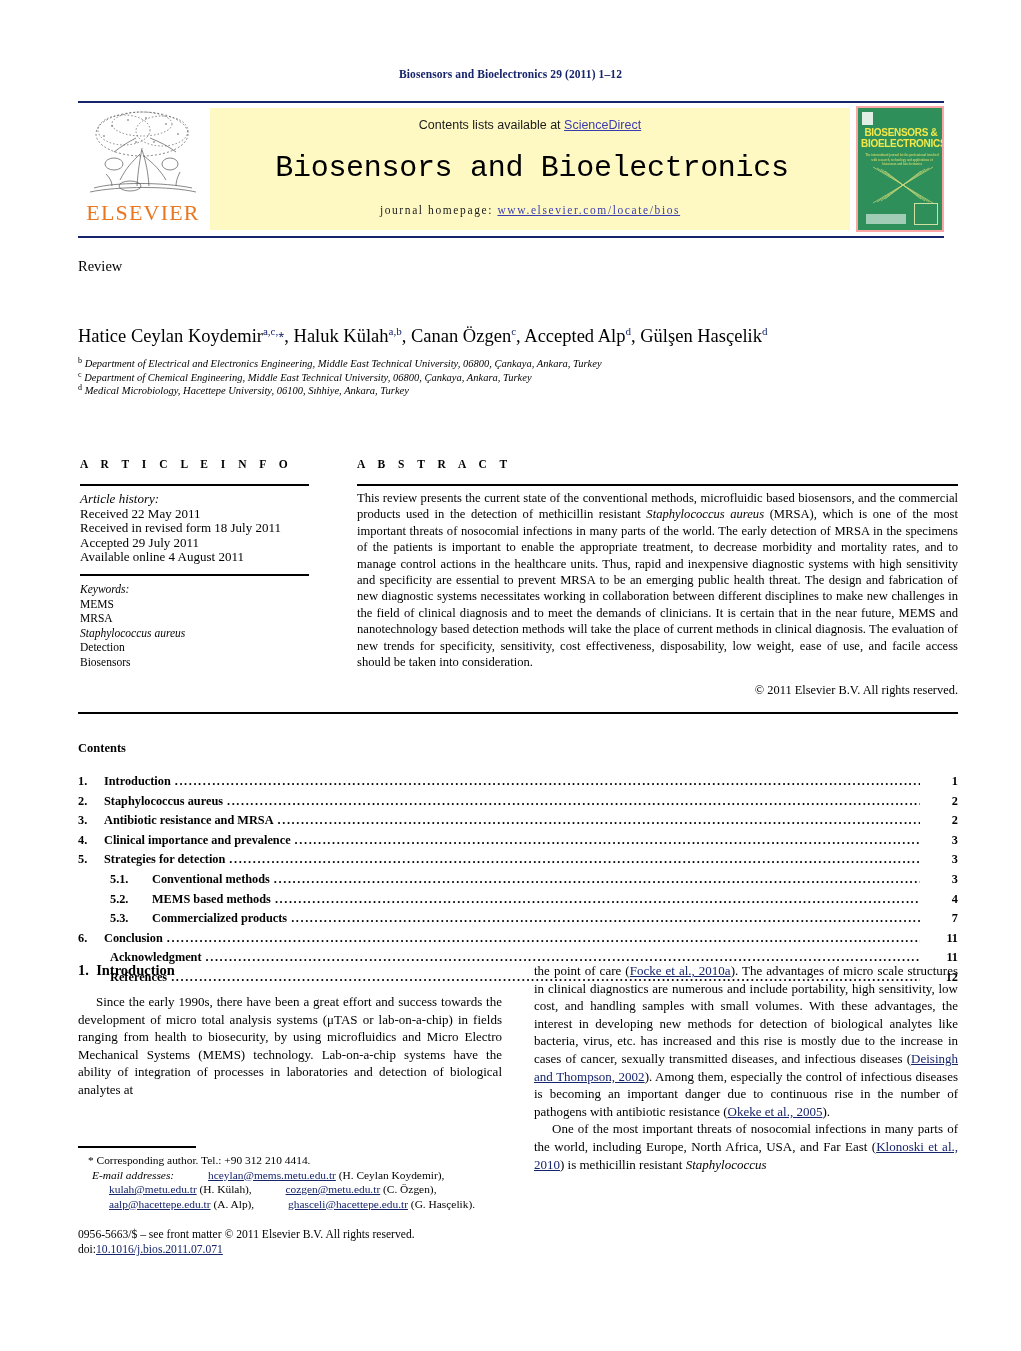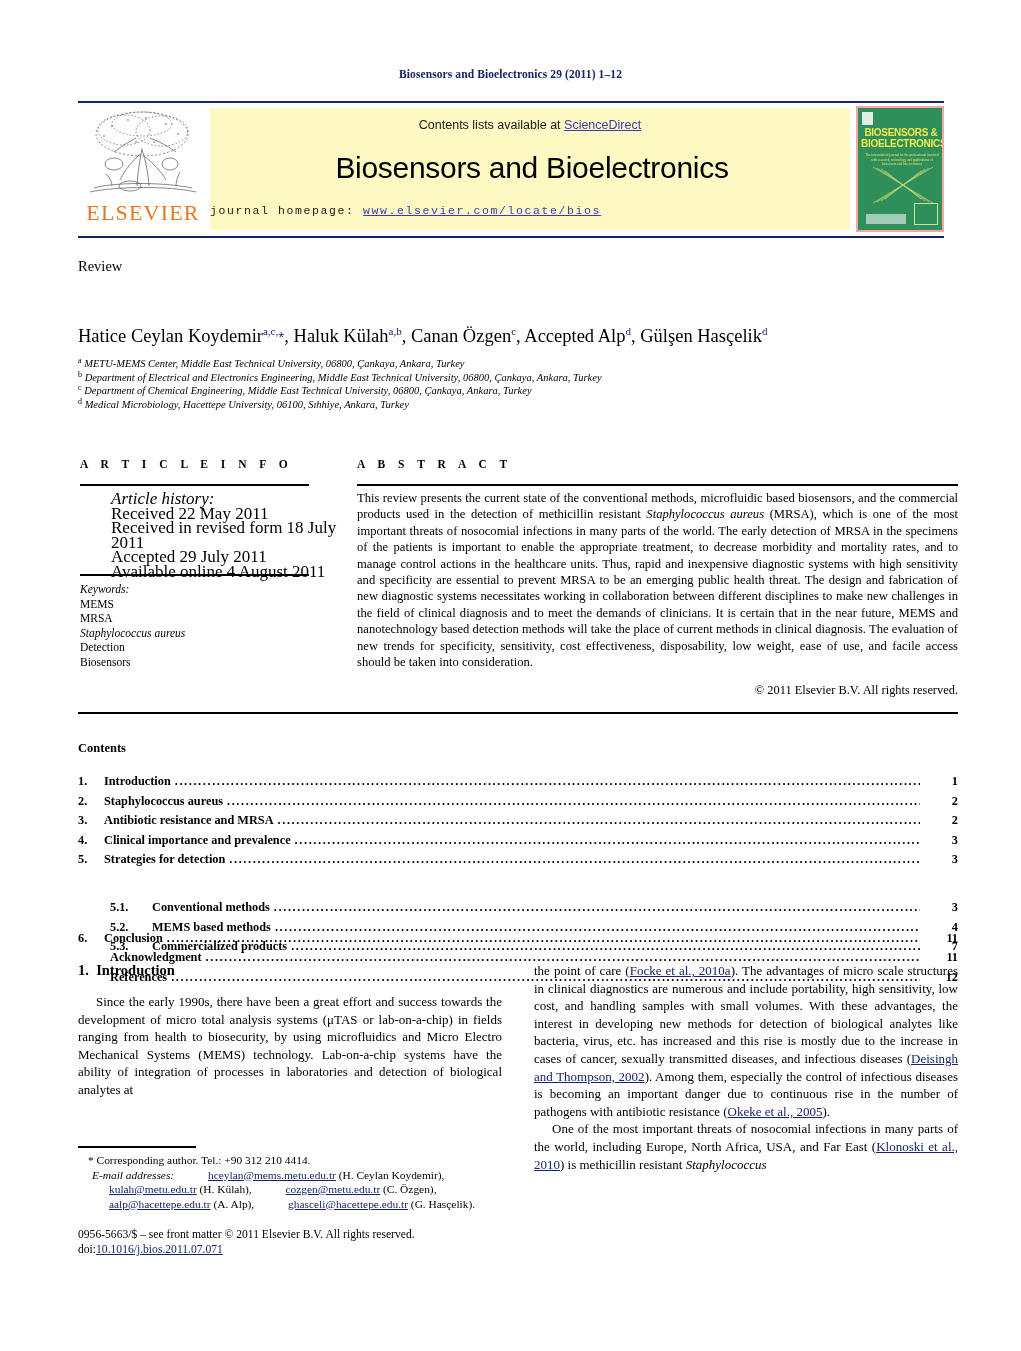--- a/index.html
+++ b/index.html
@@ -90,30 +90,31 @@
     font-family: "Liberation Sans", sans-serif;
     font-size: 12.5px;
     color: #1a1a1a;
   }
   .sd-link { color: #3b3bb0; }
   .journal-name {
     position: absolute;
     left: 0; top: 43px;
     width: 644px;
     text-align: center;
-    font-family: Liberation Sans, sans-serif;
+    font-family: Liberation Mono, monospace;
     font-size: 30px;
     color: #000000;
     letter-spacing: -0.3px;
   }
   .homepage-line {
     position: absolute;
     left: 0; top: 96px;
     width: 640px;
-    font-family: Liberation Mono, monospace;
+    text-align: center;
+    font-family: Liberation Serif, serif;
     font-size: 11.5px;
     letter-spacing: 1.6px;
     color: #1a1a1a;
   }
   .homepage-url { color: #3b3bb0; }
 
   
   .cover {
     position: absolute;
     left: 778px; top: 0px;
@@ -251,24 +252,23 @@
   }
   .info-rule-1 { left: 80px; top: 484px; width: 229px; }
   .abs-rule-1  { left: 357px; top: 484px; width: 601px; }
   .info-rule-2 { left: 80px; top: 574px; width: 229px; }
 
   .article-history {
     position: absolute;
     left: 80px; top: 492px;
     width: 240px;
     font-family: "Liberation Serif", serif;
-    font-size: 17px;
+    font-size: 13px;
     line-height: 14.6px;
     color: #000;
-    margin-left: 31px;
   }
   .article-history .hdr { font-style: italic; }
   .keywords {
     position: absolute;
     left: 80px; top: 582px;
     width: 240px;
     font-family: "Liberation Serif", serif;
     font-size: 11.5px;
     line-height: 14.6px;
     color: #000;
@@ -322,21 +322,21 @@
     line-height: 19.6px;
     white-space: nowrap;
   }
   .toc-num {
     width: 26px;
     flex: 0 0 26px;
     text-align: left;
     font-weight: bold;
   }
   .toc-indent { flex: 0 0 32px; }
-  .toc-subnum { flex: 0 0 42px; font-weight: bold; margin-top: 28px; }
+  .toc-subnum { flex: 0 0 42px; font-weight: bold; }
   .toc-label { flex: 0 0 auto; font-weight: bold; padding-right: 4px; }
   .toc-dots {
     flex: 1 1 auto;
     overflow: hidden;
     white-space: nowrap;
     letter-spacing: 1.6px;
     font-weight: bold;
     color: #000;
   }
   .toc-page {
@@ -482,21 +482,20 @@
       </svg>
       <div class="cover-foot"></div>
       <div class="cover-badge"></div>
     </div>
   </div>
   <div class="rule-bottom"></div>
 
   <div class="review-label">Review</div>
   <div class="authors" id="author-list"><span>Hatice Ceylan Koydemir</span><sup>a,c,⁎</sup>, <span>Haluk Külah</span><sup>a,b</sup>, <span>Canan Özgen</span><sup>c</sup>, <span>Accepted Alp</span><sup>d</sup>, <span>Gülşen Hasçelik</span><sup>d</sup></div>
   <div class="affils" id="affil-list">
-      <div><sup>a</sup> METU-MEMS Center, Middle East Technical University, 06800, Çankaya, Ankara, Turkey</div>
       <div><sup>b</sup> Department of Electrical and Electronics Engineering, Middle East Technical University, 06800, Çankaya, Ankara, Turkey</div>
       <div><sup>c</sup> Department of Chemical Engineering, Middle East Technical University, 06800, Çankaya, Ankara, Turkey</div>
       <div><sup>d</sup> Medical Microbiology, Hacettepe University, 06100, Sıhhiye, Ankara, Turkey</div>
     </div>
 
   <div class="info-head">A R T I C L E    I N F O</div>
   <div class="sec-rule info-rule-1"></div>
   <div class="article-history">
     <div class="hdr">Article history:</div>
     <div>Received 22 May 2011</div>

